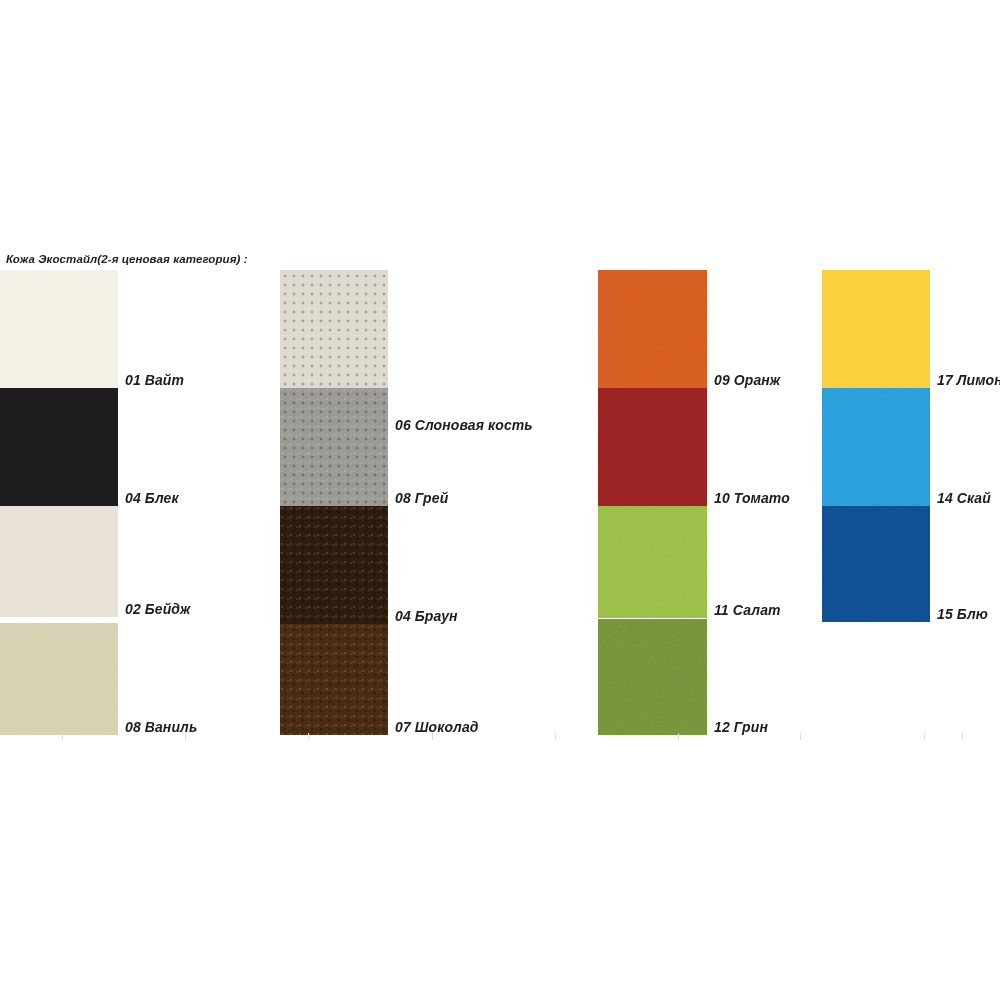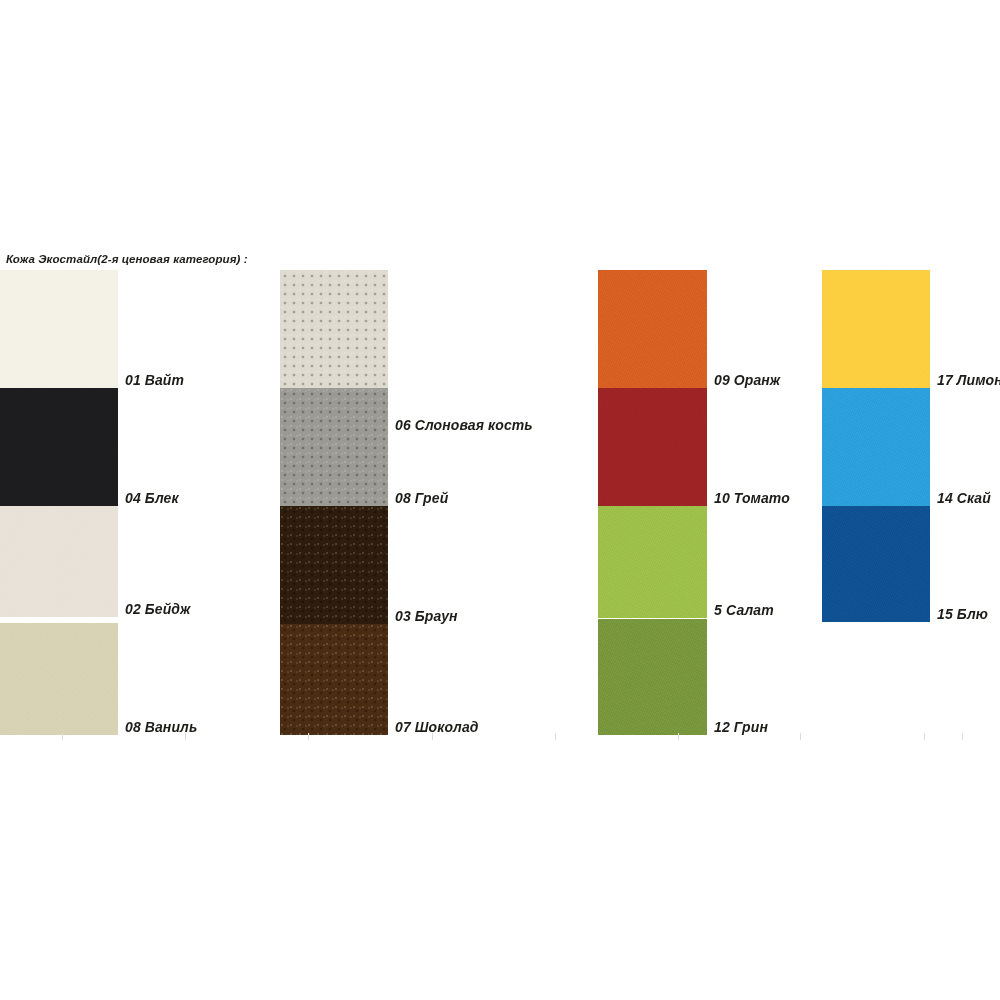--- a/index.html
+++ b/index.html
@@ -104,31 +104,31 @@
         <div class="label" style="left: 125px; top: 601px; color: rgb(29, 29, 25);">02 Бейдж</div>
         <div class="swatch grain" style="left: 0px; top: 623px; width: 118px; height: 112px; background: rgb(216, 211, 180);"></div>
         <div class="label" style="left: 125px; top: 719px; color: rgb(29, 29, 25);">08 Ваниль</div>
       </div>
       <div class="column">
         <div class="swatch pebble" style="left: 280px; top: 270px; width: 108px; height: 118px; background: rgb(222, 218, 207);"></div>
         <div class="label" style="left: 395px; top: 372px; color: rgb(29, 29, 25); margin-top: 45px;">06 Слоновая кость</div>
         <div class="swatch pebble" style="left: 280px; top: 388px; width: 108px; height: 118px; background: rgb(155, 154, 149);"></div>
         <div class="label" style="left: 395px; top: 490px; color: rgb(29, 29, 25);">08 Грей</div>
         <div class="swatch pebble" style="left: 280px; top: 506px; width: 108px; height: 118px; background: rgb(46, 28, 13);"></div>
-        <div class="label" style="left: 395px; top: 608px; color: rgb(29, 29, 25);">03 Браун</div>
+        <div class="label" style="left: 395px; top: 608px; color: rgb(29, 29, 25);">04 Браун</div>
         <div class="swatch pebble" style="left: 280px; top: 624px; width: 108px; height: 111px; background: rgb(74, 44, 18);"></div>
         <div class="label" style="left: 395px; top: 719px; color: rgb(29, 29, 25);">07 Шоколад</div>
       </div>
       <div class="column">
         <div class="swatch grain" style="left: 598px; top: 270px; width: 109px; height: 118px; background: rgb(216, 95, 34);"></div>
         <div class="label" style="left: 714px; top: 372px; color: rgb(29, 29, 25);">09 Оранж</div>
         <div class="swatch grain" style="left: 598px; top: 388px; width: 109px; height: 118px; background: rgb(157, 35, 36);"></div>
         <div class="label" style="left: 714px; top: 490px; color: rgb(29, 29, 25);">10 Томато</div>
         <div class="swatch grain" style="left: 598px; top: 506px; width: 109px; height: 112px; background: rgb(157, 192, 73);"></div>
-        <div class="label" style="left: 714px; top: 602px; color: rgb(29, 29, 25);">5 Салат</div>
+        <div class="label" style="left: 714px; top: 602px; color: rgb(29, 29, 25);">11 Салат</div>
         <div class="swatch grain" style="left: 598px; top: 619px; width: 109px; height: 116px; background: rgb(120, 150, 60);"></div>
         <div class="label" style="left: 714px; top: 719px; color: rgb(29, 29, 25);">12 Грин</div>
       </div>
       <div class="column">
         <div class="swatch grain" style="left: 822px; top: 270px; width: 108px; height: 118px; background: rgb(251, 207, 63);"></div>
         <div class="label" style="left: 937px; top: 372px; color: rgb(29, 29, 25);">17 Лимон</div>
         <div class="swatch grain" style="left: 822px; top: 388px; width: 108px; height: 118px; background: rgb(44, 160, 220);"></div>
         <div class="label" style="left: 937px; top: 490px; color: rgb(29, 29, 25);">14 Скай</div>
         <div class="swatch grain" style="left: 822px; top: 506px; width: 108px; height: 116px; background: rgb(15, 81, 146);"></div>
         <div class="label" style="left: 937px; top: 606px; color: rgb(29, 29, 25);">15 Блю</div>

